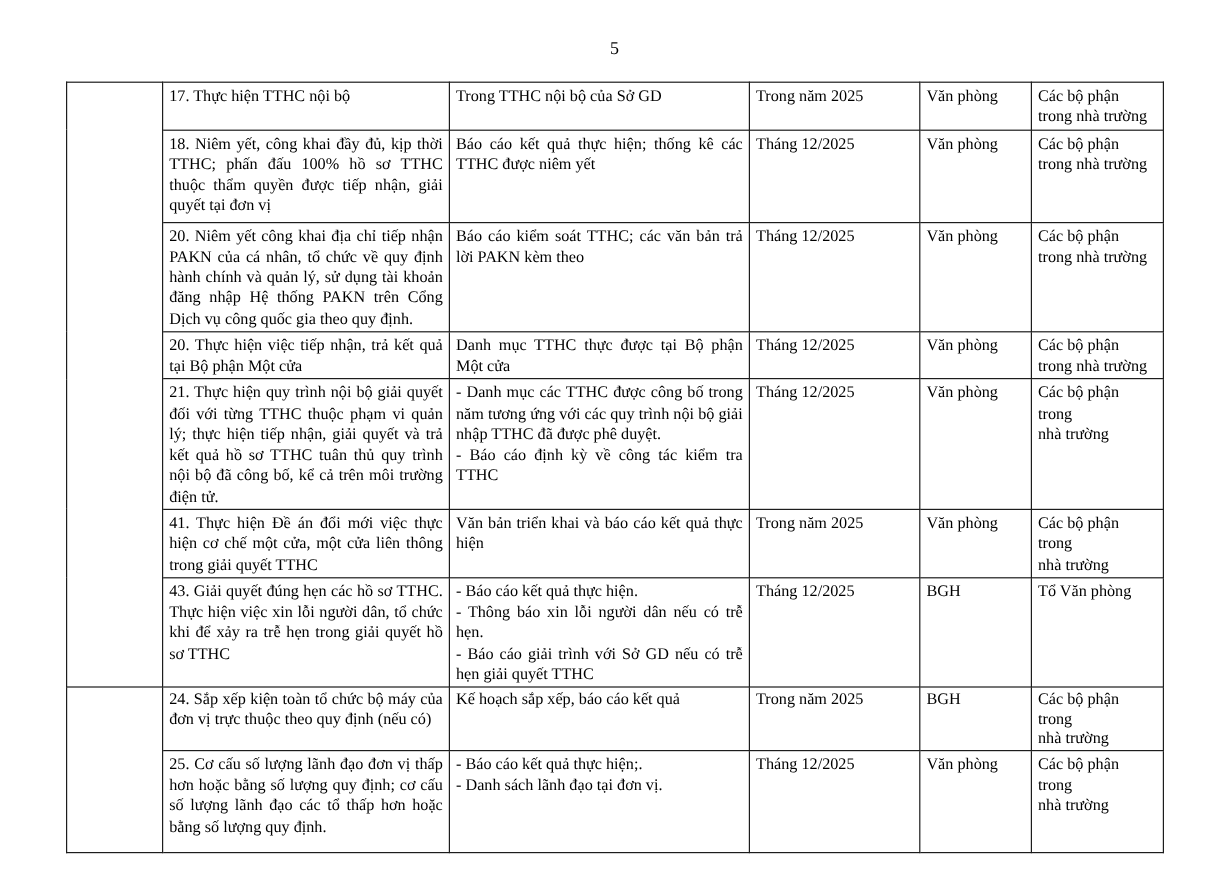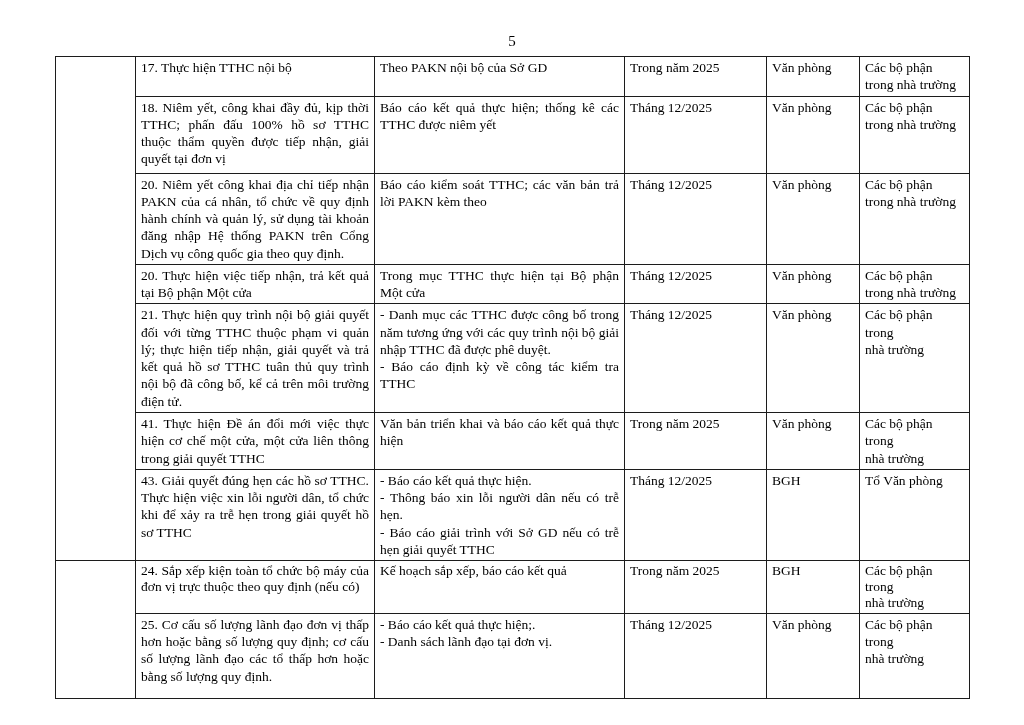--- a/index.html
+++ b/index.html
@@ -9,21 +9,21 @@
     background:#ffffff;
     font-family:"Liberation Serif","DejaVu Serif",serif;
     color:#000;
     overflow:hidden;
   }
   .pageno {
     position:absolute; top:33px; left:0; width:100%;
     text-align:center; font-size:15px;
   }
   table.doc {
-    position:absolute; left:55px; top:56px;
+    position:absolute; left:55px; top:68px;
     width:914px;
     border-collapse:collapse;
     table-layout:fixed;
   }
   table.doc td {
     border:1px solid #1c1c1c;
     vertical-align:top;
     font-size:13.5px;
     line-height:1.28;
     padding:2px 5px;
@@ -59,21 +59,21 @@
       <col style="width:239px">
       <col style="width:250px">
       <col style="width:142px">
       <col style="width:93px">
       <col style="width:110px">
     </colgroup>
     <tbody>
       <tr class="r1">
         <td class="c-spacer" rowspan="7"></td>
         <td class="c-task">17. Thực hiện TTHC nội bộ</td>
-        <td class="c-result">Theo PAKN nội bộ của Sở GD</td>
+        <td class="c-result">Trong TTHC nội bộ của Sở GD</td>
         <td class="c-time">Trong năm 2025</td>
         <td class="c-owner">Văn phòng</td>
         <td class="c-coord">Các bộ phận
 trong nhà trường</td>
       </tr>
       <tr class="r2">
         <td class="c-task">18. Niêm yết, công khai đầy đủ, kịp thời TTHC; phấn đấu 100% hồ sơ TTHC thuộc thẩm quyền được tiếp nhận, giải quyết tại đơn vị</td>
         <td class="c-result">Báo cáo kết quả thực hiện; thống kê các TTHC được niêm yết</td>
         <td class="c-time">Tháng 12/2025</td>
         <td class="c-owner">Văn phòng</td>
@@ -83,21 +83,21 @@
       <tr class="r3">
         <td class="c-task">20. Niêm yết công khai địa chỉ tiếp nhận PAKN của cá nhân, tổ chức về quy định hành chính và quản lý, sử dụng tài khoản đăng nhập Hệ thống PAKN trên Cổng Dịch vụ công quốc gia theo quy định.</td>
         <td class="c-result">Báo cáo kiểm soát TTHC; các văn bản trả lời PAKN kèm theo</td>
         <td class="c-time">Tháng 12/2025</td>
         <td class="c-owner">Văn phòng</td>
         <td class="c-coord">Các bộ phận
 trong nhà trường</td>
       </tr>
       <tr class="r4">
         <td class="c-task">20. Thực hiện việc tiếp nhận, trả kết quả tại Bộ phận Một cửa</td>
-        <td class="c-result">Trong mục TTHC thực hiện tại Bộ phận Một cửa</td>
+        <td class="c-result">Danh mục TTHC thực được tại Bộ phận Một cửa</td>
         <td class="c-time">Tháng 12/2025</td>
         <td class="c-owner">Văn phòng</td>
         <td class="c-coord">Các bộ phận
 trong nhà trường</td>
       </tr>
       <tr class="r5">
         <td class="c-task">21. Thực hiện quy trình nội bộ giải quyết đối với từng TTHC thuộc phạm vi quản lý; thực hiện tiếp nhận, giải quyết và trả kết quả hồ sơ TTHC tuân thủ quy trình nội bộ đã công bố, kể cả trên môi trường điện tử.</td>
         <td class="c-result">- Danh mục các TTHC được công bố trong năm tương ứng với các quy trình nội bộ giải nhập TTHC đã được phê duyệt.
 - Báo cáo định kỳ về công tác kiểm tra TTHC</td>
         <td class="c-time">Tháng 12/2025</td>

